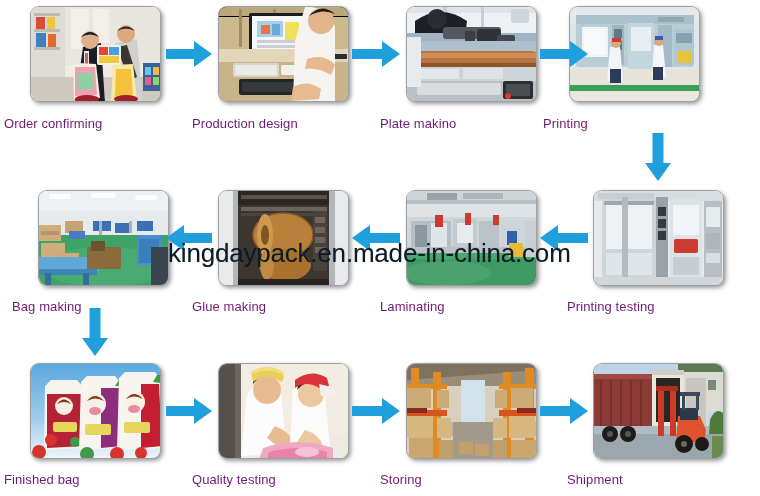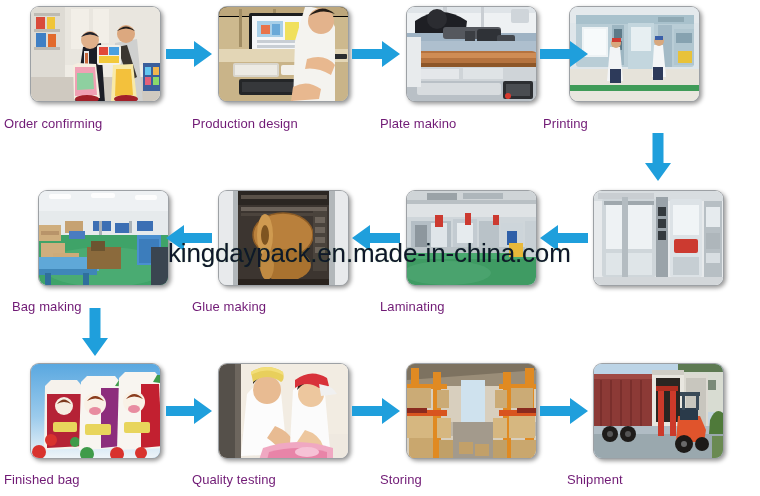--- a/index.html
+++ b/index.html
@@ -231,20 +231,21 @@
     <rect x="79" y="14" width="26" height="30" fill="#f0f4f6"></rect>
     <rect x="80" y="48" width="24" height="14" rx="2" fill="#cc3a30"></rect>
     <rect x="79" y="66" width="26" height="18" fill="#c6ced3"></rect>
     <rect x="110" y="10" width="18" height="76" fill="#b7bfc4"></rect>
     <rect x="112" y="16" width="14" height="20" fill="#e6ebee"></rect>
     <rect x="112" y="42" width="14" height="16" fill="#aeb6bb"></rect>
     <rect x="112" y="62" width="14" height="10" fill="#d8dee2"></rect>
     <rect x="0" y="86" width="131" height="10" fill="#d3d7da"></rect>
     </svg>
       </div>
+      <div class="caption" style="top: 109px;">Printing testing</div>
     </div>
     <div class="card" style="left: 406px; top: 190px; width: 108px; height: 126px;">
       <div class="photo" style="width: 131px; height: 96px;">
         <svg class="scene" width="131" height="96" viewBox="0 0 131 96" preserveAspectRatio="none" xmlns="http://www.w3.org/2000/svg">
        <rect width="131" height="96" fill="#dfe3e5"></rect>
     <rect x="0" y="0" width="131" height="30" fill="#dfe3e5"></rect>
     <rect x="0" y="0" width="131" height="9" fill="#cfd4d7"></rect>
     <rect x="0" y="9" width="131" height="4" fill="#b9c0c4"></rect>
     <rect x="20" y="2" width="30" height="7" fill="#9aa2a7"></rect>
     <rect x="56" y="2" width="40" height="6" fill="#aeb6bb"></rect>

